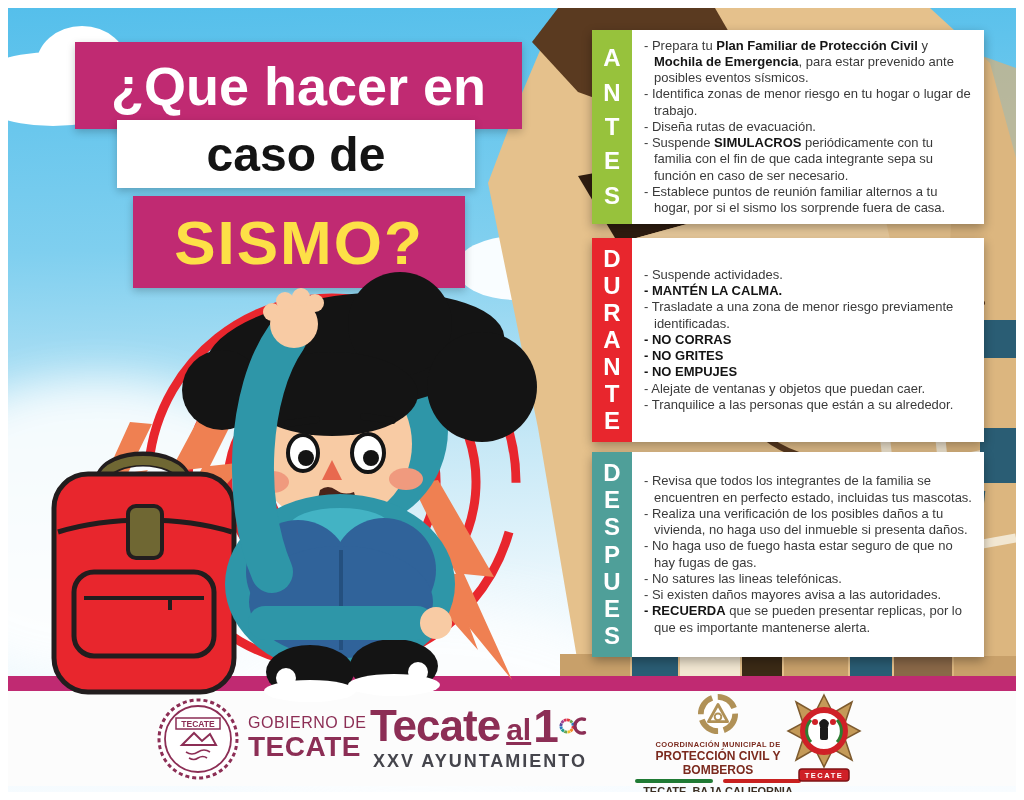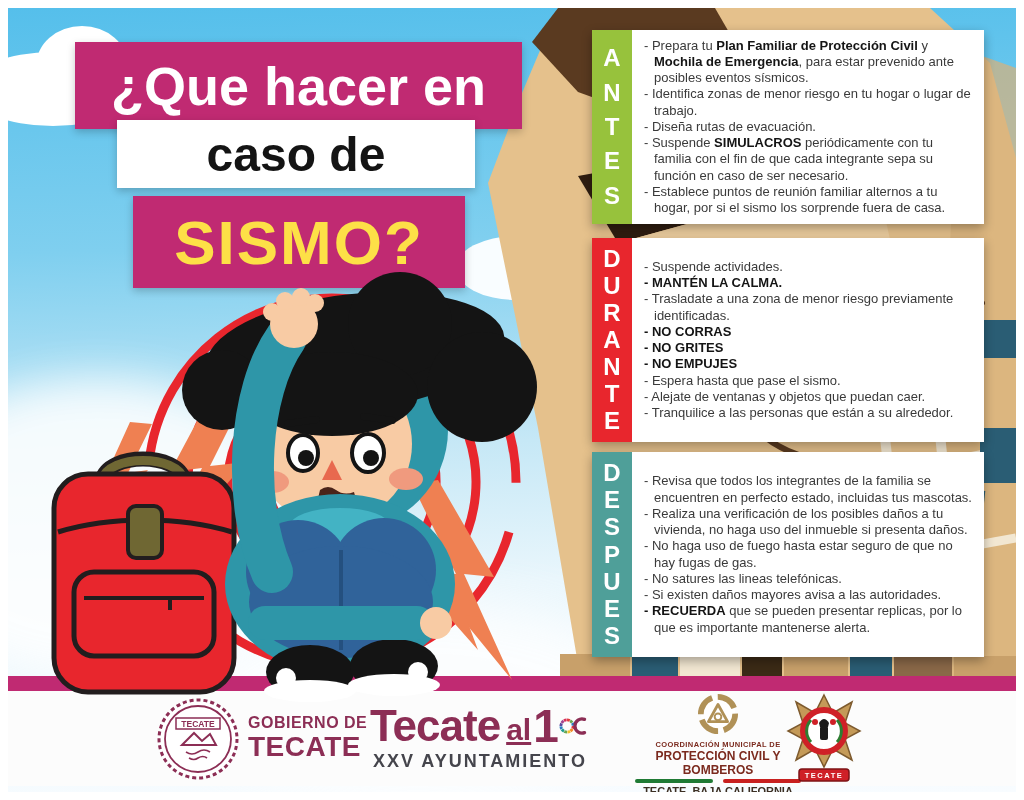--- a/index.html
+++ b/index.html
@@ -44,21 +44,21 @@
   
   .illustration { position:absolute; left:2px; top:264px; width:530px; height:436px; z-index:4; }
 
   
   .stripe { position:absolute; left:0; right:0; top:668px; height:15px; background:var(--magenta); z-index:2; }
 
   
   .footer { position:absolute; left:0; right:0; top:683px; height:95px; background:#fcfcfc; z-index:3; }
   .seal { position:absolute; left:148px; top:6px; width:84px; height:84px; }
   .gob { position:absolute; left:240px; top:24px; color:#8c2e55; line-height:1; }
-  .gob .g1 { font-size:16px; font-weight:bold; letter-spacing:.5px; }
+  .gob .g1 { font-size:16px; font-weight:normal; letter-spacing:.5px; }
   .gob .g2 { font-size:28px; font-weight:bold; letter-spacing:.5px; margin-top:2px; }
   .t100 { position:absolute; left:362px; top:8px; width:220px; text-align:center; }
   .t100-row { display:flex; align-items:center; justify-content:center; color:#8c2e55; }
   .t100-word { font-size:44px; font-weight:bold; letter-spacing:-1px; }
   .t100-al { font-size:30px; font-weight:bold; margin:8px 2px 0 6px;text-decoration:underline; }
   .t100-one { font-size:46px; font-weight:bold; }
   .t100-sub { font-size:18px; color:#45454c; letter-spacing:2px; margin-top:-2px; font-weight:bold; }
   .pc { position:absolute; left:612px; top:2px; width:196px; text-align:center; color:#7b2a1e; }
   .pc-l1 { font-size:7.5px; font-weight:bold; letter-spacing:.4px; margin-top:1px; }
   .pc-l2 { font-size:12px; font-weight:bold;text-align:center; }
@@ -152,21 +152,20 @@
             <span>E</span>
           </div>
       </div>
       <div class="panel-box">
           <div class="item"><span>- Suspende actividades.</span></div>
           <div class="item"><b>- MANTÉN LA CALMA.</b></div>
           <div class="item"><span>- Trasladate a una zona de menor riesgo previamente identificadas.</span></div>
           <div class="item"><b>- NO CORRAS</b></div>
           <div class="item"><b>- NO GRITES</b></div>
           <div class="item"><b>- NO EMPUJES</b></div>
-          <div class="item"><span>- Espera hasta que pase el sismo.</span></div>
           <div class="item"><span>- Alejate de ventanas y objetos que puedan caer.</span></div>
           <div class="item"><span>- Tranquilice a las personas que están a su alrededor.</span></div>
         </div>
     </div>
 
     <div class="panel p-despues">
       <div class="panel-bar" style="background: rgb(79, 159, 153);">
         <div class="v-letters">
             <span>D</span>
             <span>E</span>

